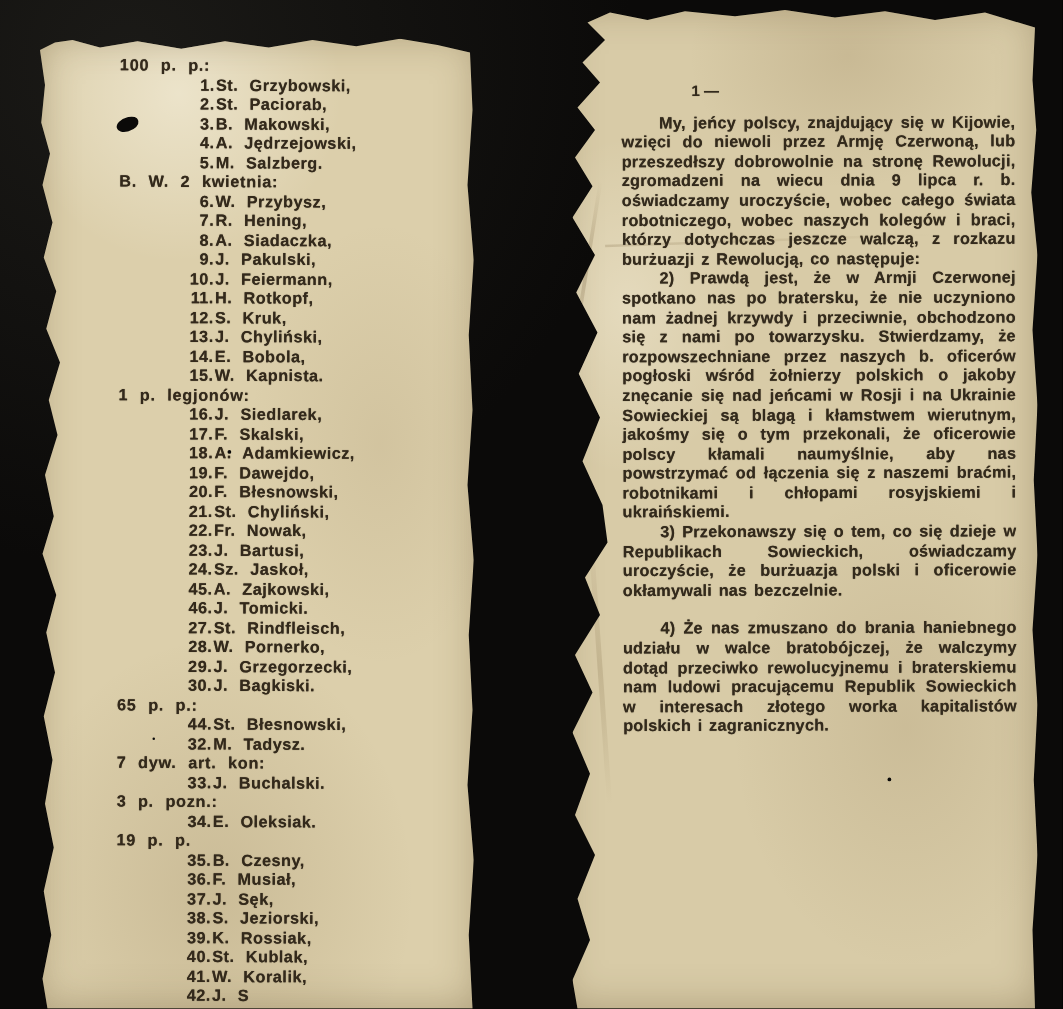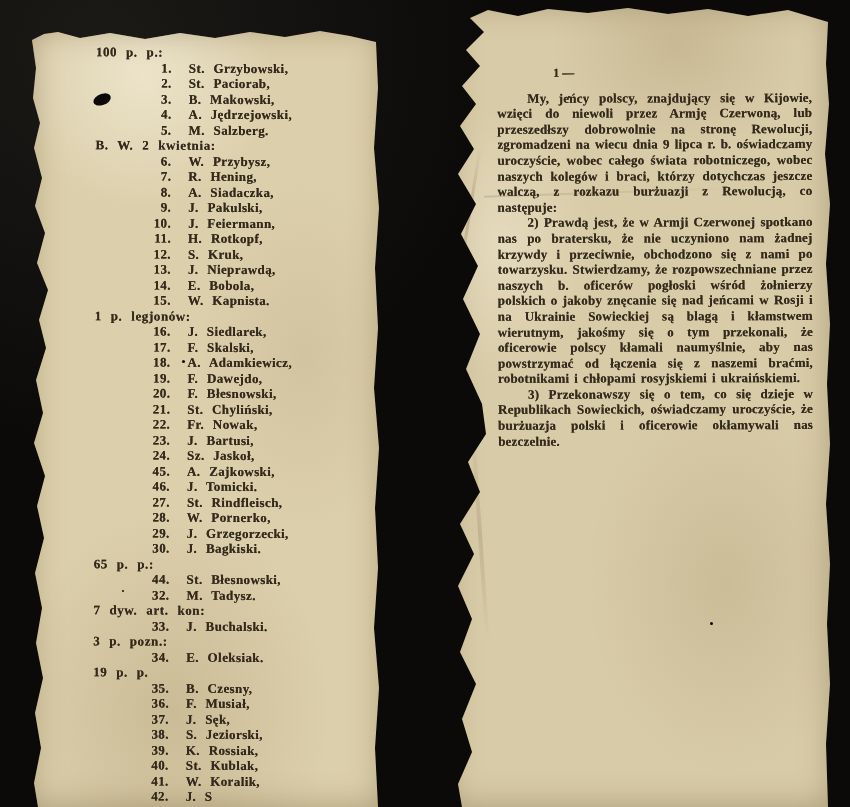--- a/index.html
+++ b/index.html
@@ -4,21 +4,20 @@
 <style>
   html,body { margin:0; padding:0; background:#000; }
   .canvas {
     position:relative; width:850px; height:807px; overflow:hidden;
     background: radial-gradient(circle at 12% 6%, #1b1a17 0%, #0b0a09 38%) #0b0a09;
     font-family:"Liberation Sans", sans-serif;
   }
   .paper {
     position:absolute;
     box-shadow: inset 0 0 32px rgba(82,62,30,.35);
-    font-family: Liberation Serif, serif;
   }
   .paper-left {
     left:30px; top:28px; width:352px; height:779px;
     background:
       radial-gradient(ellipse 60% 28% at 32% 6%, rgba(255,252,240,.45), transparent 62%),
       radial-gradient(ellipse 50% 38% at 78% 42%, rgba(120,95,55,.10), transparent 60%),
       radial-gradient(ellipse 70% 40% at 40% 88%, rgba(110,85,45,.16), transparent 65%),
       #dccfab;
     clip-path: polygon(14px 6px,28px 4px,50px 10px,80px 5px,115px 11px,150px 5px,185px 10px,220px 4px,255px 9px,290px 3px,320px 8px,346px 14px,348px 60px,344px 120px,349px 180px,345px 240px,348px 300px,344px 360px,349px 420px,345px 480px,348px 540px,344px 600px,349px 660px,345px 720px,348px 779px,8px 779px,4px 755px,11px 720px,5px 685px,13px 650px,6px 615px,12px 580px,5px 545px,14px 510px,7px 478px,15px 448px,4px 415px,13px 385px,6px 352px,16px 320px,9px 292px,18px 262px,7px 235px,15px 205px,5px 178px,12px 150px,4px 120px,10px 95px,3px 70px,6px 40px,2px 12px);
   }
@@ -34,21 +33,21 @@
   
   .list {
     padding-top:16px; transform:rotate(.25deg); transform-origin:top left;
     font-size:13px; font-weight:700; color:#33291b;
     line-height:15.5px; letter-spacing:.4px;
     text-shadow:0 0 .6px rgba(51,42,28,.85);
   }
   .sec-h { padding-left:66px; word-spacing:5px; letter-spacing:.6px; }
   .row { display:flex; }
   .num { width:142px; text-align:right; flex:none; }
-  .nm  { margin-left:17px; white-space:nowrap; word-spacing:5px; }
+  .nm  { margin-left:1px; white-space:nowrap; word-spacing:5px; }
   
   .body-text {
     padding:62px 20px 0 49px; transform:rotate(-.15deg); transform-origin:top left;
     font-size:13px; font-weight:700; color:#332a1c;
     line-height:15.6px; text-shadow:0 0 .6px rgba(51,42,28,.85);
   }
   .marker { margin-left:56px; font-size:12px; margin-bottom:9px; }
   .body-text p { margin:0; text-align:justify; text-indent:30px; letter-spacing:.2px; word-spacing:1.5px; }
   .body-text p.space-before { margin-top:15px; }
   
@@ -122,21 +121,21 @@
         <div class="row">
           <span class="num">11.</span>
           <span class="nm">H. Rotkopf,</span>
         </div>
         <div class="row">
           <span class="num">12.</span>
           <span class="nm">S. Kruk,</span>
         </div>
         <div class="row">
           <span class="num">13.</span>
-          <span class="nm">J. Nieprawdą,</span>
+          <span class="nm">J. Chyliński,</span>
         </div>
         <div class="row">
           <span class="num">14.</span>
           <span class="nm">E. Bobola,</span>
         </div>
         <div class="row">
           <span class="num">15.</span>
           <span class="nm">W. Kapnista.</span>
         </div>
         <div class="sec-h">1 p. legjonów:</div>
@@ -260,17 +259,18 @@
     <div class="crease crease-2"></div>
     <div class="crease crease-3"></div>
     <div class="hole dot dot-3"></div>
     <div class="hole dot dot-4"></div>
     <div class="body-text">
       <div class="marker">1 —</div>
       <div id="right-paragraphs">
           <p>My, jeńcy polscy, znajdujący się w Kijowie, wzięci do niewoli przez Armję Czerwoną, lub przeszedłszy dobrowolnie na stronę Rewolucji, zgromadzeni na wiecu dnia 9 lipca r. b. oświadczamy uroczyście, wobec całego świata robotniczego, wobec naszych kolegów i braci, którzy dotychczas jeszcze walczą, z rozkazu burżuazji z Rewolucją, co następuje:</p>
           <p>2) Prawdą jest, że w Armji Czerwonej spotkano nas po bratersku, że nie uczyniono nam żadnej krzywdy i przeciwnie, obchodzono się z nami po towarzysku. Stwierdzamy, że rozpowszechniane przez naszych b. oficerów pogłoski wśród żołnierzy polskich o jakoby znęcanie się nad jeńcami w Rosji i na Ukrainie Sowieckiej są blagą i kłamstwem wierutnym, jakośmy się o tym przekonali, że oficerowie polscy kłamali naumyślnie, aby nas powstrzymać od łączenia się z naszemi braćmi, robotnikami i chłopami rosyjskiemi i ukraińskiemi.</p>
           <p>3) Przekonawszy się o tem, co się dzieje w Republikach Sowieckich, oświadczamy uroczyście, że burżuazja polski i oficerowie okłamywali nas bezczelnie.</p>
+          <p class="space-before">4) Że nas zmuszano do brania haniebnego udziału w walce bratobójczej, że walczymy dotąd przeciwko rewolucyjnemu i braterskiemu nam ludowi pracującemu Republik Sowieckich w interesach złotego worka kapitalistów polskich i zagranicznych.</p>
         </div>
     </div>
   </div>
 
 </div>
 
 </body></html>

